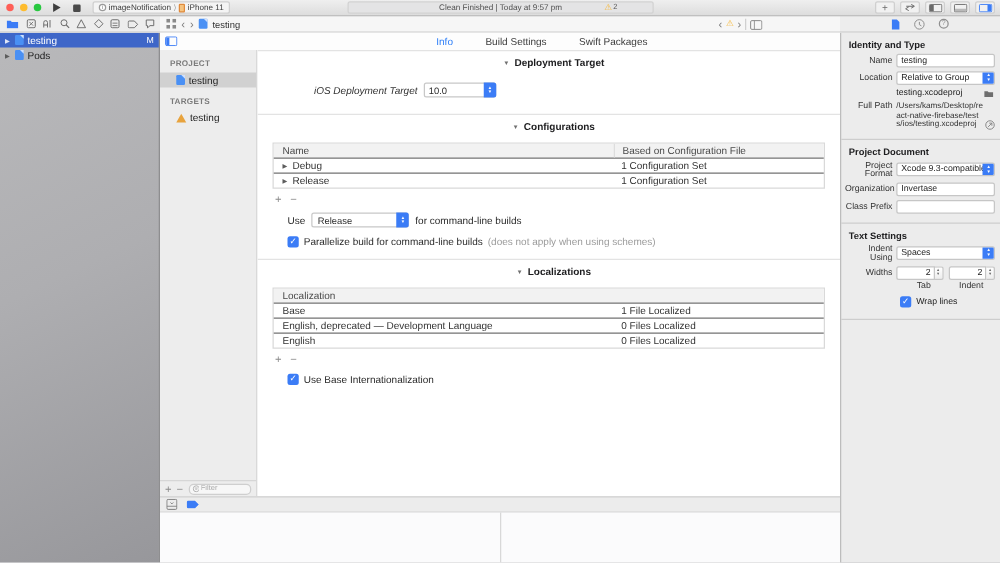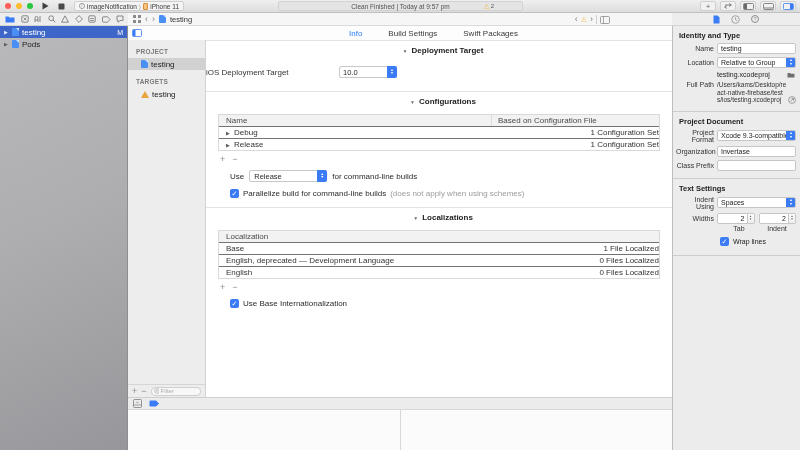--- a/index.html
+++ b/index.html
@@ -77,31 +77,31 @@
     display:flex; align-items:center; padding:0 2px; gap:2px; }
   .filter-box input { border:none; outline:none; background:transparent; width:100%; font-size:6px;
     font-family:"Liberation Sans",sans-serif; color:#333; }
   .filter-box input::placeholder { color:#ababab; }
 
   .content { position:absolute; left:78px; top:14px; right:0; bottom:53px; background:#fff; overflow:hidden; }
   .sect { border-top:1px solid #e3e3e3; }
   .sechead { display:flex; align-items:center; gap:4px; padding:5px 0 4px 8px; font-weight:bold; color:#1d1d1f;justify-content:center; }
   .sechead .disc { color:#707070; }
   .dep-row { display:flex; align-items:center; margin:7px 0 13px 0; }
-  .dep-lbl { width:128px; margin-right:5px; color:#333; }
+  .dep-lbl { width:128px; text-align:right; margin-right:5px; color:#333;font-style:italic; }
   .combo { width:58px; height:12px; border:1px solid #c8c8c8; border-radius:2px; background:#fff;
     display:flex; align-items:center; position:relative; padding-left:3px; font-size:7.5px; }
   .pud { position:absolute; right:-1px; top:-1px; bottom:-1px; width:10px; background:#3b7cf6;
     border-radius:0 2px 2px 0; display:flex; flex-direction:column; align-items:center; justify-content:center; }
   .pud span { color:#fff; font-size:3.5px; line-height:3.5px; }
   .tbl { margin:4px 12px 0 12px; border:1px solid #d9d9d9; }
   .trow { display:flex; height:12px; align-items:center; border-top:1px solid #737373; color:#333; }
   .trow.head { height:11px; background:#f2f2f2; border-top:none; color:#4a4a4a; }
   .tc1 { width:272px; padding-left:7px; display:flex; align-items:center; gap:3px; overflow:hidden; white-space:nowrap; }
-  .tc2 { flex:1; padding-left:6px;text-align:right; }
+  .tc2 { flex:1; padding-left:6px; }
   .trow.head .tc2 { border-left:1px solid #dddddd; height:100%; display:flex; align-items:center; }
   .pm-row { display:flex; gap:7px; margin:4px 0 0 14px; }
   .use-row { display:flex; align-items:center; gap:5px; margin:6px 0 0 24px; }
   .popup { width:78px; height:12px; border:1px solid #c8c8c8; border-radius:2px; background:#fff;
     display:flex; align-items:center; position:relative; padding-left:4px; font-size:7.5px; }
   .cb-row { display:flex; align-items:flex-end; gap:4px; margin:7px 0 9px 24px; }
   .cb { width:9px; height:9px; background:#3b7cf6; border-radius:2px; color:#fff; font-size:7px;
     line-height:9px; text-align:center; flex-shrink:0; }
   .note { color:#9b9b9b; }
 

